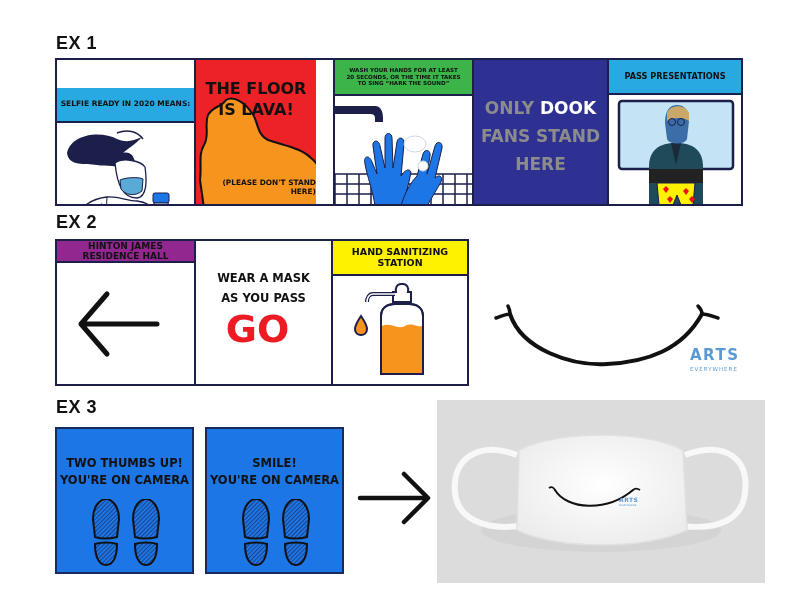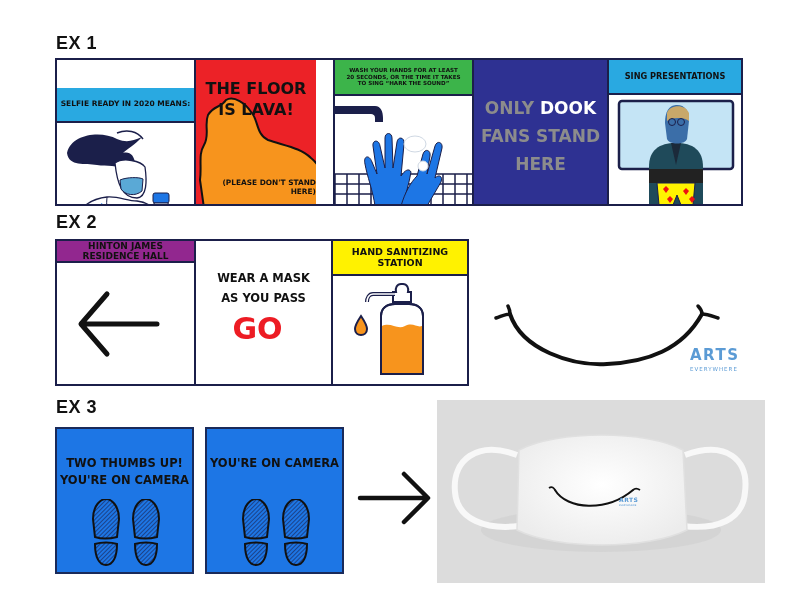--- a/index.html
+++ b/index.html
@@ -76,21 +76,21 @@
 
   <div class="panel" style="left:415px;width:135px;background:#2e3192;">
     <div class="abs bold" style="left:0;right:0;top:34px;text-align:center;font-size:17px;line-height:28px;color:#8c8c8c;">
       <div><span>ONLY </span><span style="color:#fff;">DOOK</span></div>
       <div>FANS STAND</div>
       <div>HERE</div>
     </div>
   </div>
 
   <div class="panel" style="left:550px;width:134px;">
-    <div class="head" style="height:35px;background:#29a9e1;font-size:8.2px;">SING PRESENTATIONS</div>
+    <div class="head" style="height:35px;background:#29a9e1;font-size:8.2px;">PASS PRESENTATIONS</div>
     <svg class="abs" style="left:0;top:35px;" width="134" height="111" viewBox="0 0 134 111">
       <rect x="10" y="6" width="114" height="68" rx="3" fill="#c4e4f5" stroke="#1b1f4a" stroke-width="2.5"></rect>
       <path d="M40 111 V72 C40 55,50 48,67 48 C84 48,94 55,94 72 V111 Z" fill="#1f4a5a"></path>
       <rect x="40" y="74" width="54" height="14" fill="#222"></rect>
       <path d="M48 88 H86 L84 110 H72 L68 100 L64 110 H50 Z" fill="#fff200" stroke="#1b1f4a" stroke-width="1"></path>
       <g fill="#e11">
         <path d="M54 94 l3 -3 l3 3 l-3 4 z"></path>
           <path d="M74 96 l3 -3 l3 3 l-3 4 z"></path>
           <path d="M58 104 l3 -3 l3 3 l-3 4 z"></path>
           <path d="M80 104 l3 -3 l3 3 l-3 4 z"></path>
@@ -116,21 +116,21 @@
     <svg class="abs" style="left:0;top:35px;" width="137" height="110" viewBox="0 0 137 110">
       <path d="M100 48 H26 M50 18 L24 48 L50 78" stroke="#111" stroke-width="5" fill="none" stroke-linecap="round" stroke-linejoin="round"></path>
     </svg>
   </div>
 
   <div class="panel" style="left:137px;width:137px;">
     <div class="abs bold" style="left:0;right:0;top:27px;text-align:center;font-size:11.5px;line-height:20px;color:#111;">
       <div>WEAR A MASK</div>
       <div>AS YOU PASS</div>
     </div>
-    <div class="abs bold" style="left:0;right:12px;top:66px;text-align:center;font-size:30px;line-height:44px;color:#ed1c24;">GO</div>
+    <div class="abs bold" style="left:0;right:12px;top:66px;text-align:center;font-size:38px;line-height:44px;color:#ed1c24;">GO</div>
   </div>
 
   <div class="panel" style="left:274px;width:136px;">
     <div class="head" style="height:35px;background:#fff200;font-size:9.5px;flex-direction:column;">
       <div>HAND SANITIZING</div>
       <div>STATION</div>
     </div>
     <svg class="abs" style="left:0;top:35px;" width="136" height="110" viewBox="0 0 136 110">
       <path d="M68 8 C64 8,62 12,63 16 H60 V26 H78 V16 H75 C76 12,74 8,70 8 Z" fill="#fff" stroke="#1b1f4a" stroke-width="2"></path>
       <path d="M62 18 H40 C36 18,34 22,34 26" stroke="#1b1f4a" stroke-width="4" fill="none"></path>
@@ -167,20 +167,21 @@
       </defs>
       <path d="M8 20 C8 6,16 0,21 0 C26 0,34 6,34 20 L32 38 C24 40,16 40,10 38 Z" fill="url(#hatch0)" stroke="#111" stroke-width="2"></path>
       <path d="M10 45 C16 43,26 43,32 45 C32 58,28 66,21 66 C14 66,10 58,10 45 Z" fill="url(#hatch0)" stroke="#111" stroke-width="2"></path>
       <path d="M48 20 C48 6,56 0,61 0 C66 0,74 6,74 20 L72 38 C64 40,56 40,50 38 Z" fill="url(#hatch0)" stroke="#111" stroke-width="2"></path>
       <path d="M50 45 C56 43,66 43,72 45 C72 58,68 66,61 66 C54 66,50 58,50 45 Z" fill="url(#hatch0)" stroke="#111" stroke-width="2"></path>
     </svg>
 </div>
 
 <div class="sq" style="left:205px;top:427px;width:139px;height:147px;">
   <div class="sq-text">
+    <div>SMILE!</div>
     <div>YOU'RE ON CAMERA</div>
   </div>
   <svg class="abs footprints" style="left:28px;top:70px;" width="80" height="70" viewBox="0 0 80 70">
       <defs>
         <pattern id="hatch1" width="3" height="3" patternUnits="userSpaceOnUse" patternTransform="rotate(45)">
           <rect width="3" height="3" fill="#1d76e5"></rect>
           <line x1="0" y1="0" x2="0" y2="3" stroke="#1b1f4a" stroke-width="1.2"></line>
         </pattern>
       </defs>
       <path d="M8 20 C8 6,16 0,21 0 C26 0,34 6,34 20 L32 38 C24 40,16 40,10 38 Z" fill="url(#hatch1)" stroke="#111" stroke-width="2"></path>

